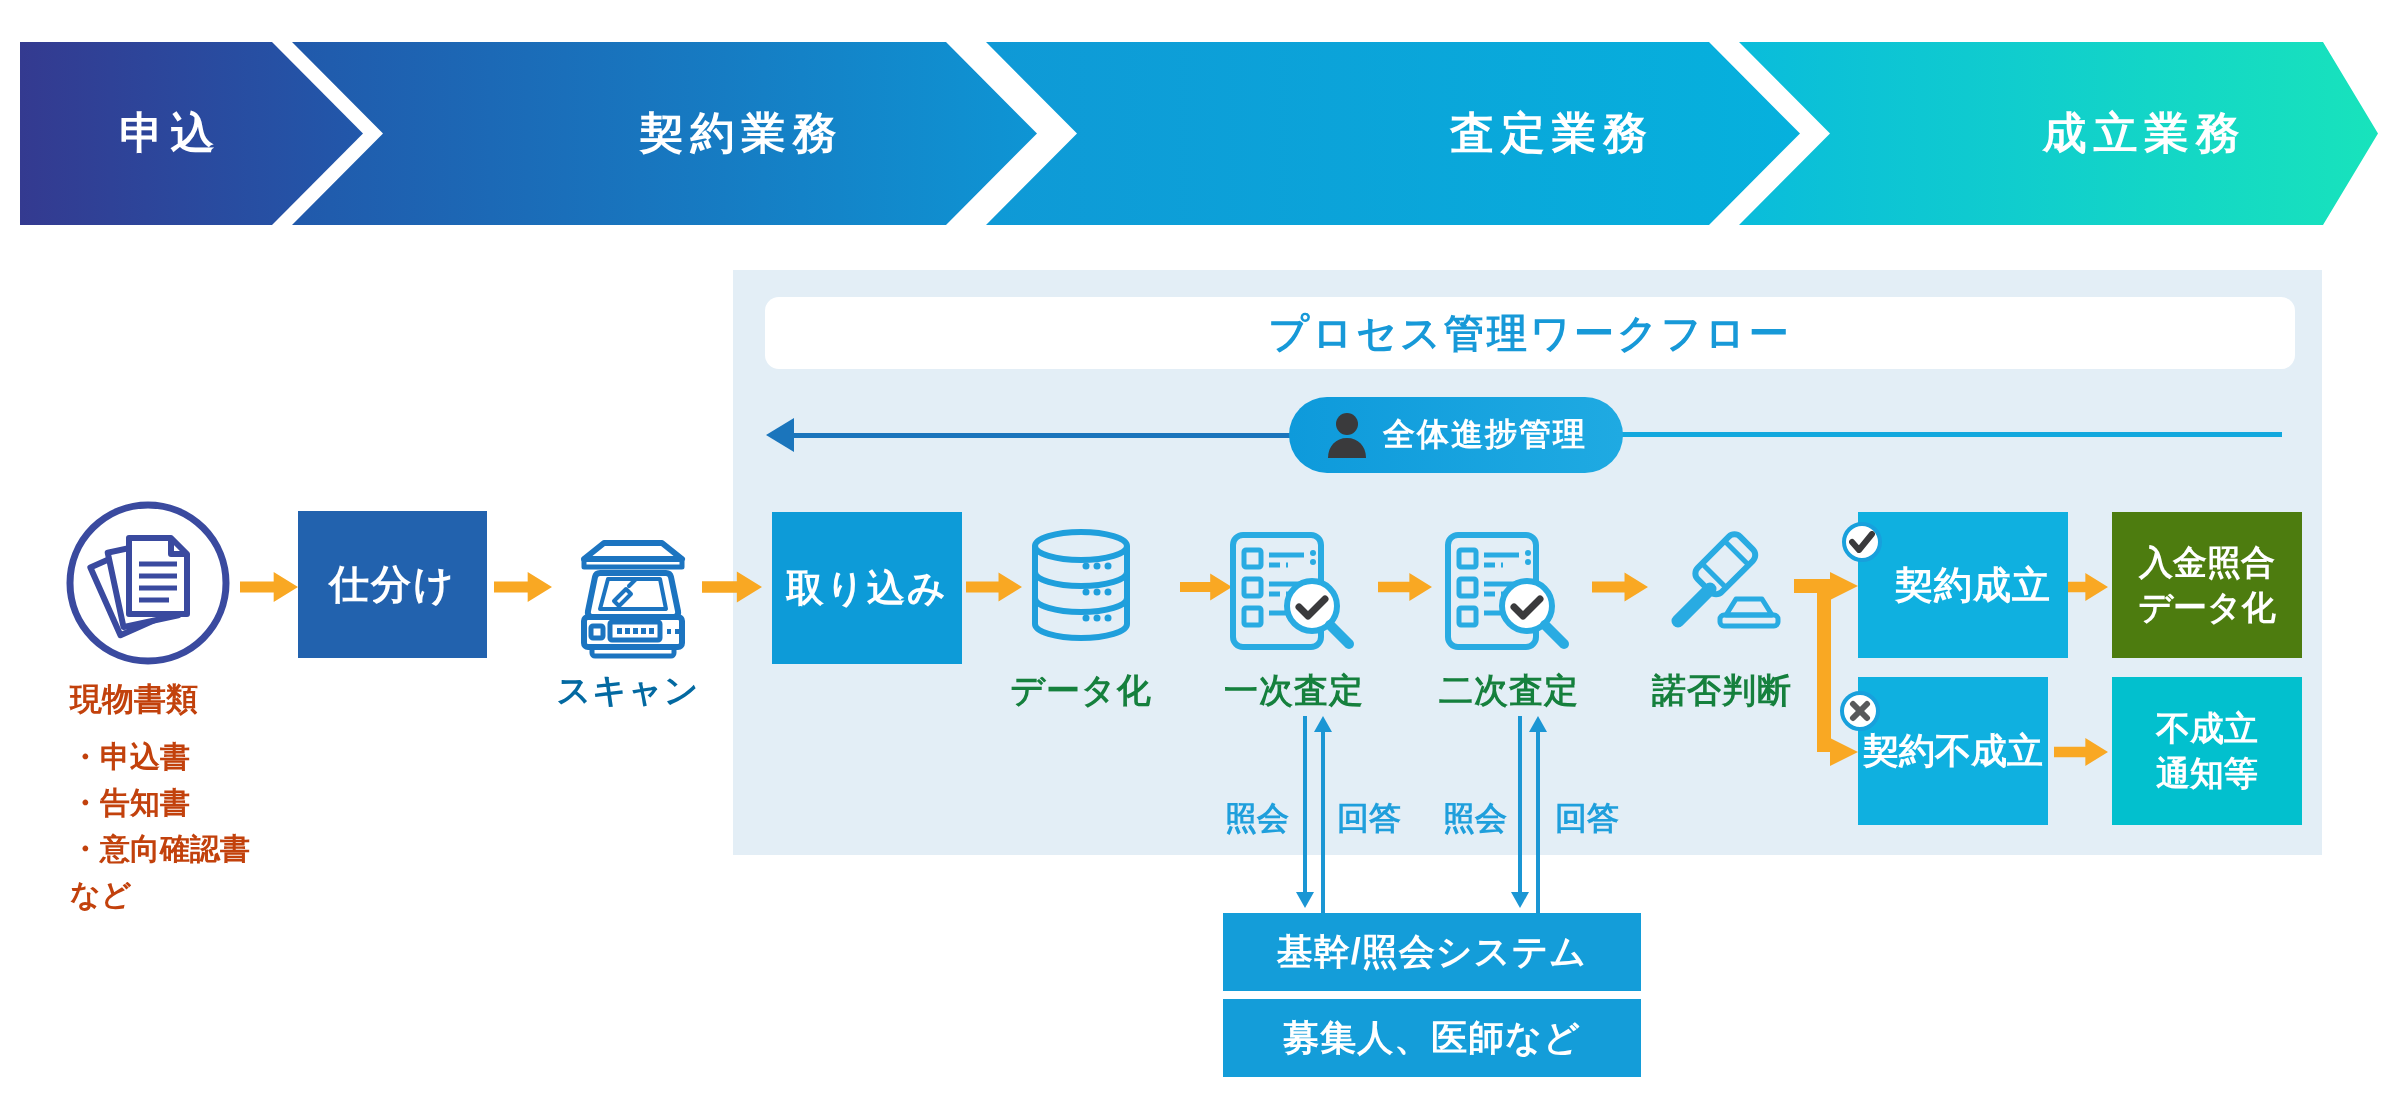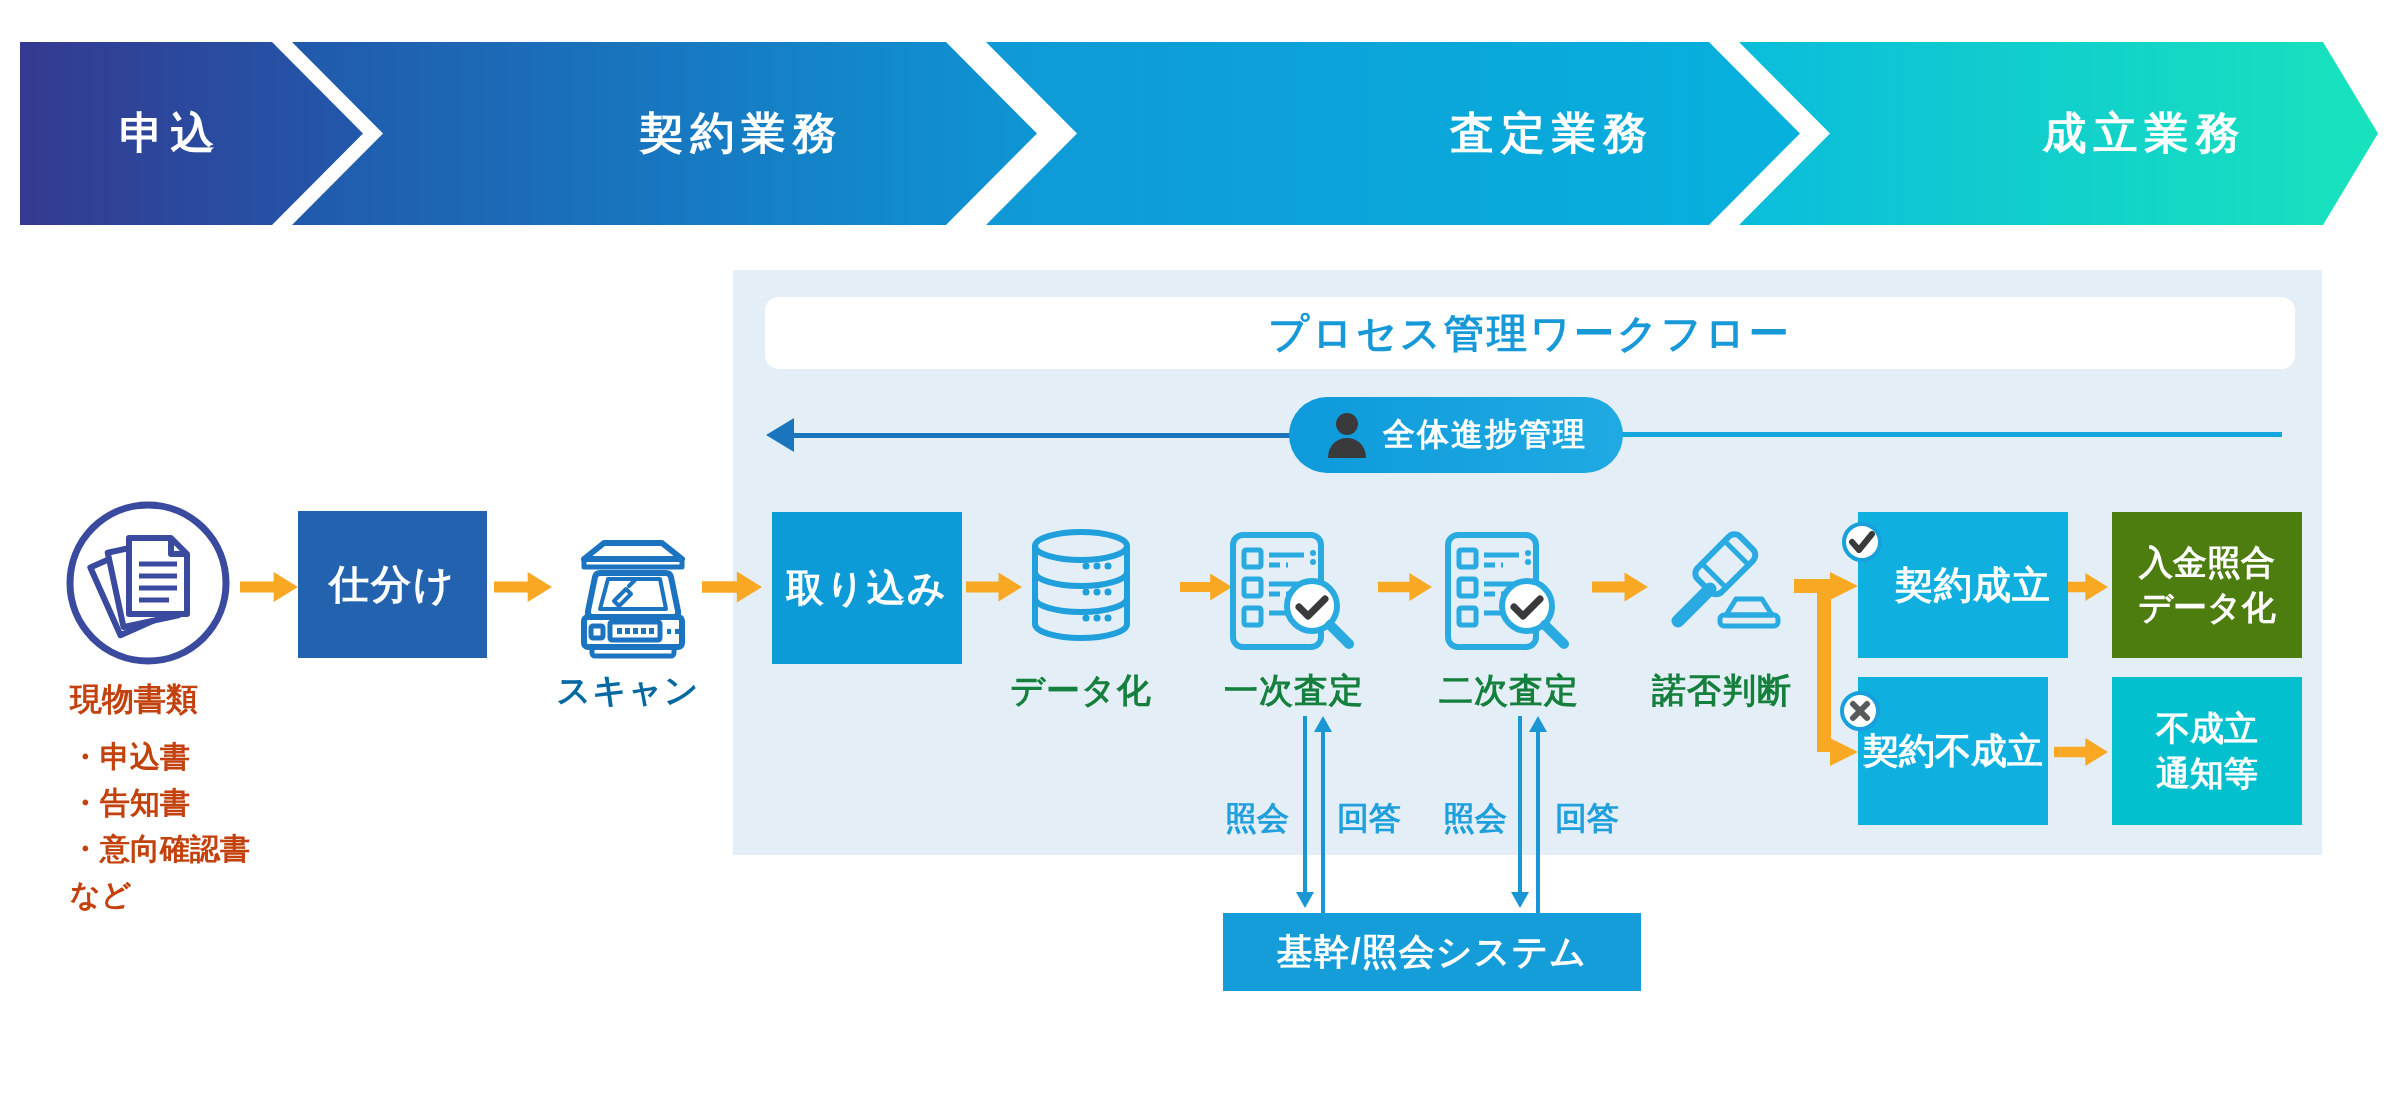--- a/index.html
+++ b/index.html
@@ -316,14 +316,17 @@
   <div class="vline" style="left:1321px;top:731px;height:182px;"></div>
 
   <div class="vline" style="left:1518px;top:716px;height:176px;"></div>
   <div class="tri-down" style="left:1511px;top:892px;"></div>
   <div class="tri-up" style="left:1529px;top:716px;"></div>
   <div class="vline" style="left:1536px;top:731px;height:182px;"></div>
 
   <div class="box box-system">
     <span>基幹/照会システム</span>
   </div>
+  <div class="box box-people">
+    <span>募集人、医師など</span>
+  </div>
 
 </div>
 
 </body></html>

